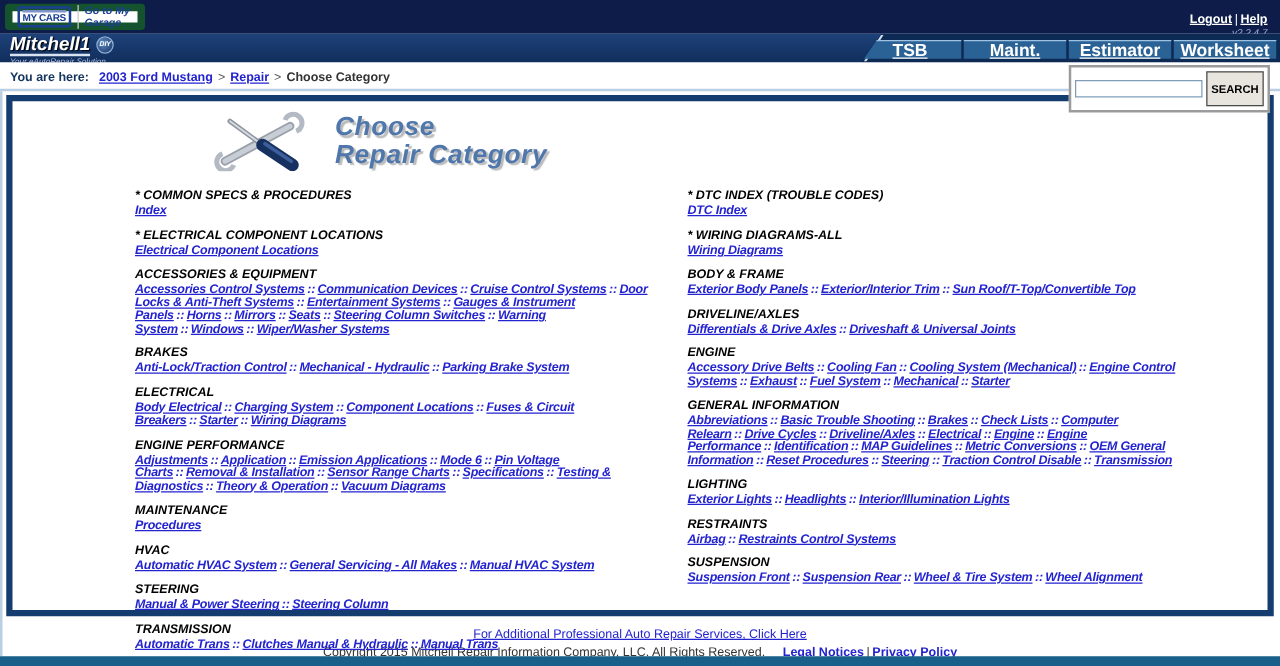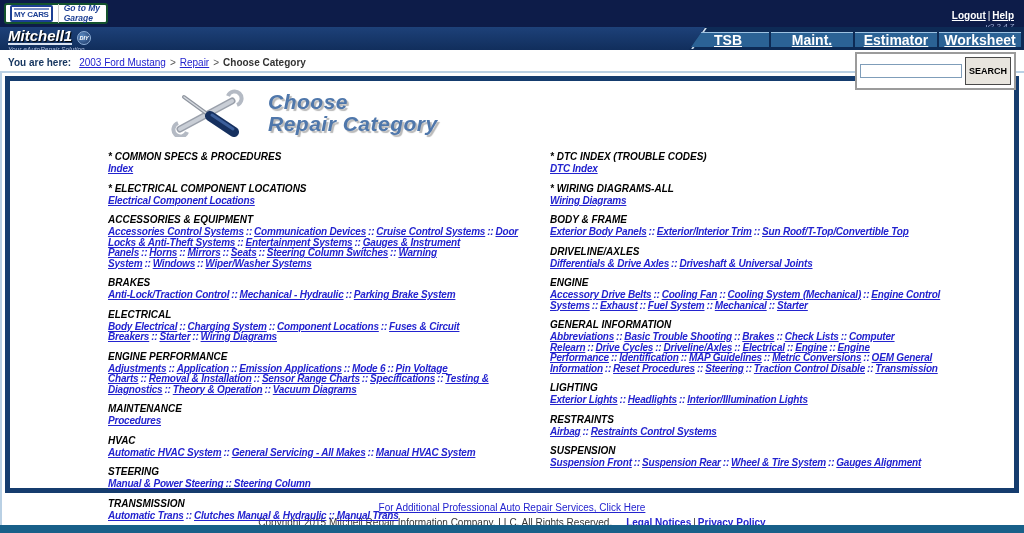--- a/index.html
+++ b/index.html
@@ -7,42 +7,42 @@
   body {
     font-family:"Liberation Sans", sans-serif;
     background:#fff; position:relative; overflow:hidden;
   }
   a { cursor:pointer; }
 
   
   .topbar { height:27px; background:#0d1c49; position:relative; }
   .plate-group {
     position:absolute; left:4px; top:3px; height:21px;
-    background:#fff; border:2px solid #14532d; border-radius:3px;
+    background:#fff; border:6px solid #14532d; border-radius:3px;
     padding:1px 4px; display:flex; align-items:center; gap:5px; cursor:pointer;
   }
   .plate {
     border:2px solid #1c3f94; border-radius:2px; color:#1c3f94;
     font-size:8px; font-weight:bold; padding:4px 2px 1px; position:relative;
     letter-spacing:-0.3px; line-height:1;
   }
   .plate::before { content:""; position:absolute; top:1px; left:2px; right:2px; height:2px; background:#7d93c9; }
   .garage {
     color:#1c3f94; font-style:italic; font-weight:bold; font-size:8.5px;
     line-height:1.1; border-left:1px solid #ccc; padding-left:5px; width:44px;
   }
   .session { position:absolute; right:10px; top:5px; text-align:right; line-height:1.1; }
   .session a { color:#fff; font-size:10px; font-weight:bold; text-decoration:underline; }
   .session .bar { color:#fff; font-size:10px; margin:0 2px; }
   .version { color:#9fb0d8; font-size:8px; font-style:italic; }
 
   
   .brandbar { height:23px; background:linear-gradient(180deg,#1d4179,#112e5c); position:relative; }
   .brand { position:absolute; left:8px; top:1px; }
-  .brand-row { display:flex; align-items:flex-end; gap:5px; }
+  .brand-row { display:flex; align-items:flex-start; gap:5px; }
   .brand-name {
     color:#fff; font-style:italic; font-weight:bold; font-size:15px; line-height:15px;
     text-shadow:1px 1px 1px #000; border-bottom:2px solid #d9e2f0; padding-bottom:0;
   }
   .brand-badge {
     width:14px; height:14px; border-radius:50%;
     background:radial-gradient(circle at 35% 35%, #5d8cc4, #16305f);
     border:1px solid #8fb0d8; color:#fff; font-size:5.5px; font-weight:bold; font-style:italic;
     display:flex; align-items:center; justify-content:center; margin-top:1px;
   }
@@ -56,21 +56,21 @@
   .tab {
     width:82px; height:15px; background:#2b6295; border-top:1px solid #9dc2e2;
     color:#fff; font-size:14px; font-weight:bold; text-decoration:underline;
     display:flex; align-items:center; justify-content:center;
   }
 
   
   .crumbrow { height:23px; background:#fff; border-bottom:2px solid #b9d0e4; position:relative; }
   .breadcrumb { padding:7px 0 0 8px; font-size:10px; color:#333; }
   .breadcrumb .prefix { font-weight:bold; color:#15355f; margin-right:8px; }
-  .breadcrumb a { color:#2323cf; font-weight:normal; text-decoration:underline; }
+  .breadcrumb a { color:#2323cf; font-weight:bold; text-decoration:underline; }
   .breadcrumb .bsep { margin:0 4px; color:#555; }
   .breadcrumb .current { font-weight:bold; color:#333; }
   .search-frame {
     position:absolute; right:8px; top:2px; border:2px solid #9b9b9b;
     background:#fff; padding:3px; display:flex; gap:3px; align-items:center; z-index:5;
   }
   .search-input { width:102px; height:14px; border:1px solid #7f9db9; font-size:10px; padding:0 2px; }
   .search-btn {
     font-family:"Liberation Sans",sans-serif; font-size:9px; font-weight:bold; color:#000;
     background:#e8e5de; border:1px solid #4a4a4a; padding:1px 3px; height:28px; cursor:pointer;
@@ -242,21 +242,21 @@
         <div class="section">
           <div class="sec-heading">LIGHTING</div>
           <div class="sec-links"><a>Exterior Lights</a><span class="lsep">::</span><a>Headlights</a><span class="lsep">::</span><a>Interior/Illumination Lights</a></div>
         </div>
         <div class="section">
           <div class="sec-heading">RESTRAINTS</div>
           <div class="sec-links"><a>Airbag</a><span class="lsep">::</span><a>Restraints Control Systems</a></div>
         </div>
         <div class="section">
           <div class="sec-heading">SUSPENSION</div>
-          <div class="sec-links"><a>Suspension Front</a><span class="lsep">::</span><a>Suspension Rear</a><span class="lsep">::</span><a>Wheel &amp; Tire System</a><span class="lsep">::</span><a>Gauges Alignment</a></div>
+          <div class="sec-links"><a>Suspension Front</a><span class="lsep">::</span><a>Suspension Rear</a><span class="lsep">::</span><a>Wheel &amp; Tire System</a><span class="lsep">::</span><a>Wheel Alignment</a></div>
         </div>
       </div>
   </div>
 </div>
 
 <div class="site-footer">
   <div class="promo"><a>For Additional Professional Auto Repair Services, Click Here</a></div>
   <div class="copy">
     <span>Copyright 2015 Mitchell Repair Information Company, LLC.  All Rights Reserved.</span><span class="legal-links"><a>Legal Notices</a><span class="fsep">|</span><a>Privacy Policy</a></span>
   </div>

